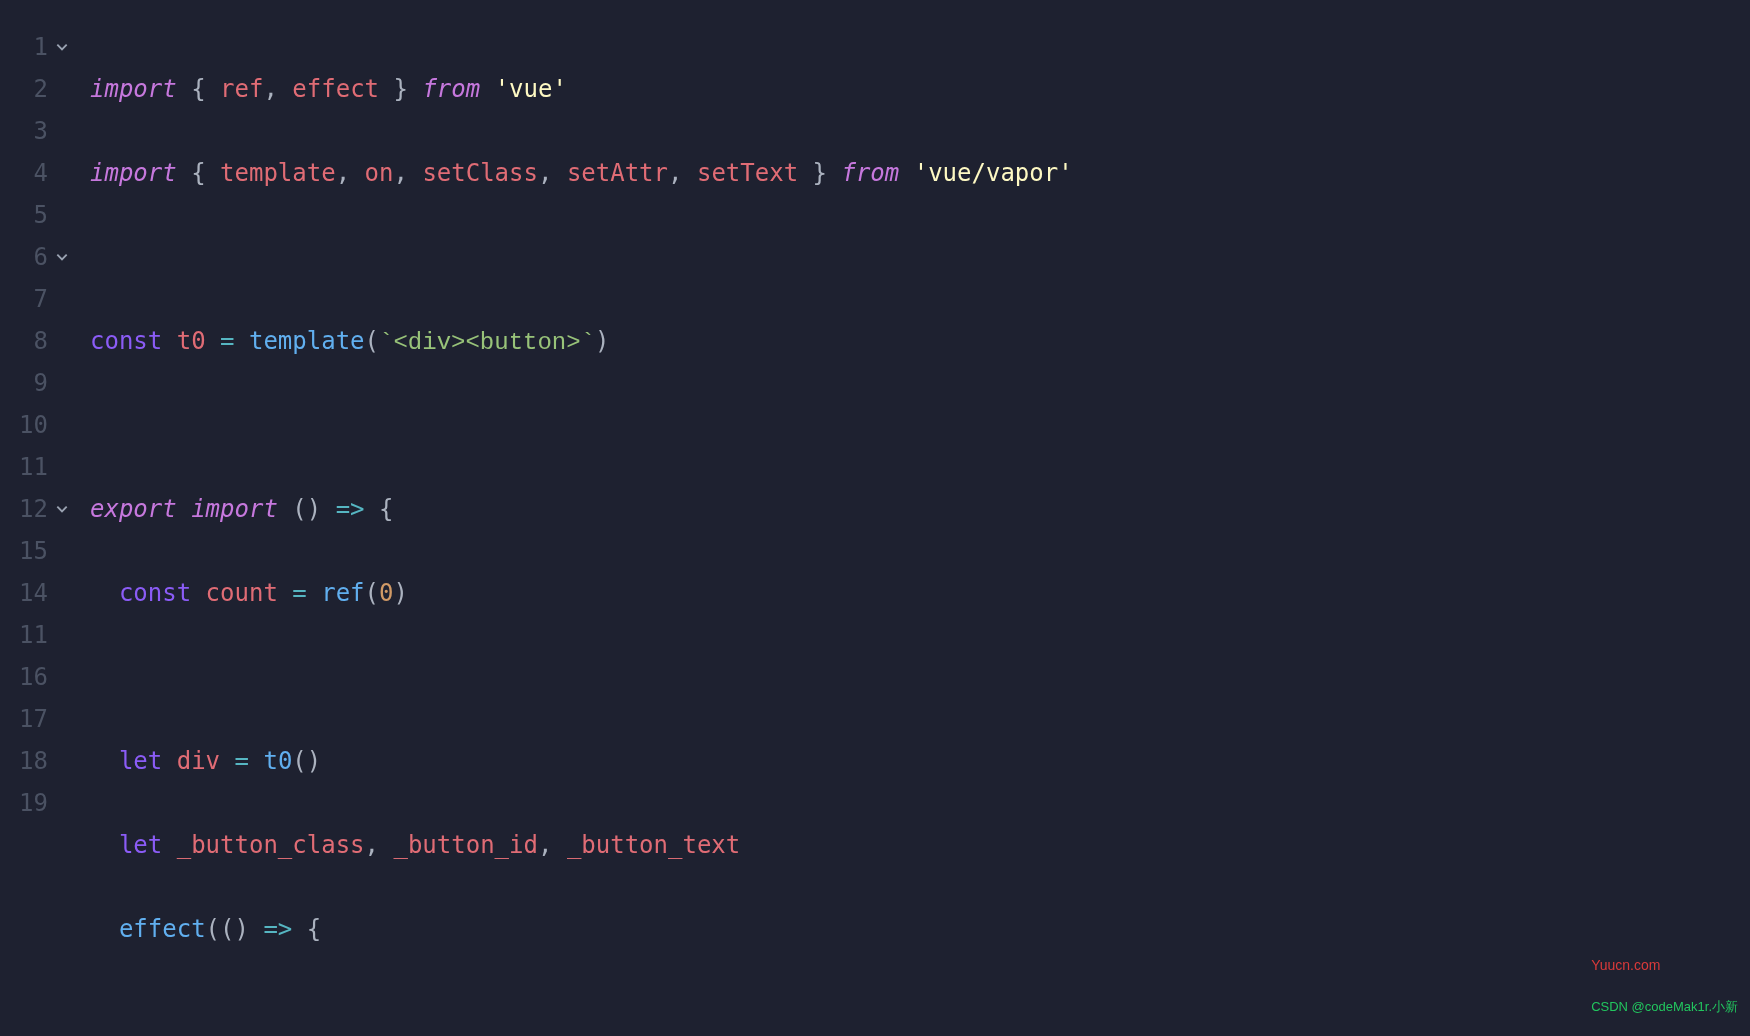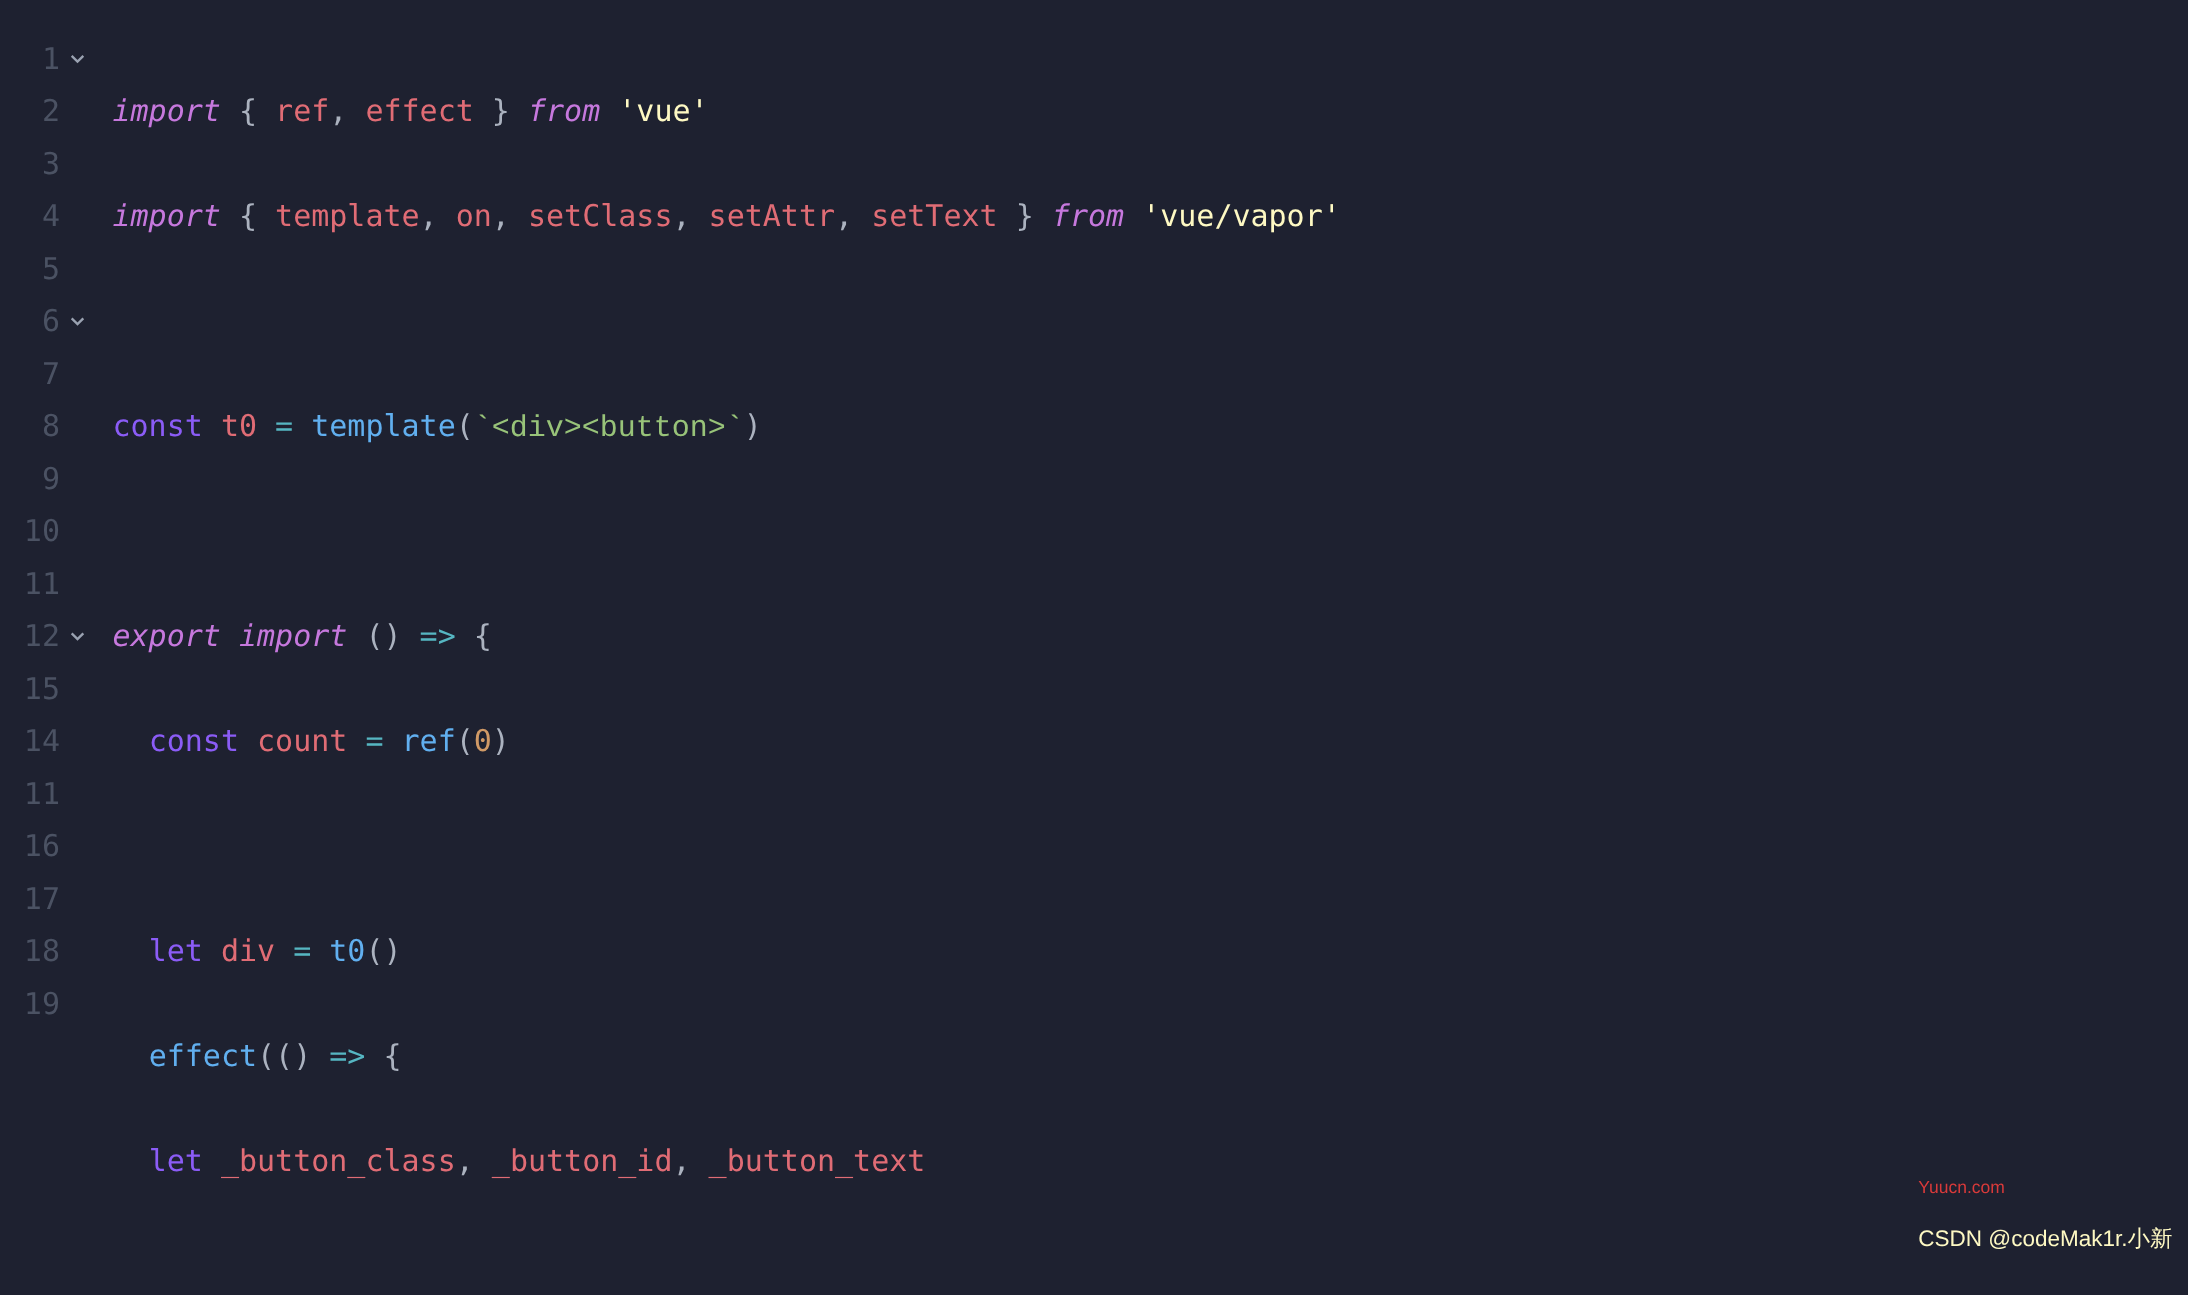--- a/index.html
+++ b/index.html
@@ -14,23 +14,23 @@
 .kw{color:#c678dd;font-style:italic;}
 .kw2{color:#8b5cf6;}
 .fn{color:#61afef;}
 .var{color:#e06c75;}
 .prop{color:#abb2bf;}
 .str{color:#fef9c3;}
 .num{color:#d19a66;}
 .op{color:#56b6c2;}
 .punct{color:#abb2bf;}
 .tpl{color:#98c379;font-family:Liberation Mono, monospace;}
-.watermark{position:fixed;bottom:24px;right:12px;font-size:14px;font-family:Arial,sans-serif;}
+.watermark{position:fixed;bottom:8px;right:12px;font-size:14px;font-family:Arial,sans-serif;}
 .watermark .red{color:#d93a3a;}
-.watermark .csdn{color:#fef9c3;font-size:18px;}
+.watermark .csdn{color:#22c55e;font-size:13px;}
 </style>
 </head>
 <body>
 
 <div class="editor">
   <div class="gutter">
     <div class="ln"><span>1</span><span class="fold">
           <svg viewBox="0 0 12 12">
             <path d="M2 4 L6 8 L10 4" fill="none" stroke="currentColor" stroke-width="1.6"></path>
           </svg>
@@ -65,22 +65,22 @@
   <div class="code">
 <div class="line"><span class="kw">import</span> <span class="punct">{</span> <span class="var">ref</span><span class="punct">,</span> <span class="var">effect</span> <span class="punct">}</span> <span class="kw">from</span> <span class="str">'vue'</span></div>
 <div class="line"><span class="kw">import</span> <span class="punct">{</span> <span class="var">template</span><span class="punct">,</span> <span class="var">on</span><span class="punct">,</span> <span class="var">setClass</span><span class="punct">,</span> <span class="var">setAttr</span><span class="punct">,</span> <span class="var">setText</span> <span class="punct">}</span> <span class="kw">from</span> <span class="str">'vue/vapor'</span></div>
 <div class="line"></div>
 <div class="line"><span class="kw2">const</span> <span class="var">t0</span> <span class="op">=</span> <span class="fn">template</span><span class="punct">(</span><span class="tpl">`&lt;div&gt;&lt;button&gt;`</span><span class="punct">)</span></div>
 <div class="line"></div>
 <div class="line"><span class="kw">export</span> <span class="kw">import</span> <span class="punct">()</span> <span class="op">=&gt;</span> <span class="punct">{</span></div>
 <div class="line">  <span class="kw2">const</span> <span class="var">count</span> <span class="op">=</span> <span class="fn">ref</span><span class="punct">(</span><span class="num">0</span><span class="punct">)</span></div>
 <div class="line"></div>
 <div class="line">  <span class="kw2">let</span> <span class="var">div</span> <span class="op">=</span> <span class="fn">t0</span><span class="punct">()</span></div>
+<div class="line">  <span class="kw2">let</span> <span class="var">_button_class</span><span class="punct">,</span> <span class="var">_button_id</span><span class="punct">,</span> <span class="var">_button_text</span></div>
 <div class="line">  <span class="fn">effect</span><span class="punct">(</span><span class="punct">()</span> <span class="op">=&gt;</span> <span class="punct">{</span></div>
-<div class="line">  <span class="kw2">let</span> <span class="var">_button_class</span><span class="punct">,</span> <span class="var">_button_id</span><span class="punct">,</span> <span class="var">_button_text</span></div>
 
 
 
 
 
 
 
   </div>
 </div>
 

